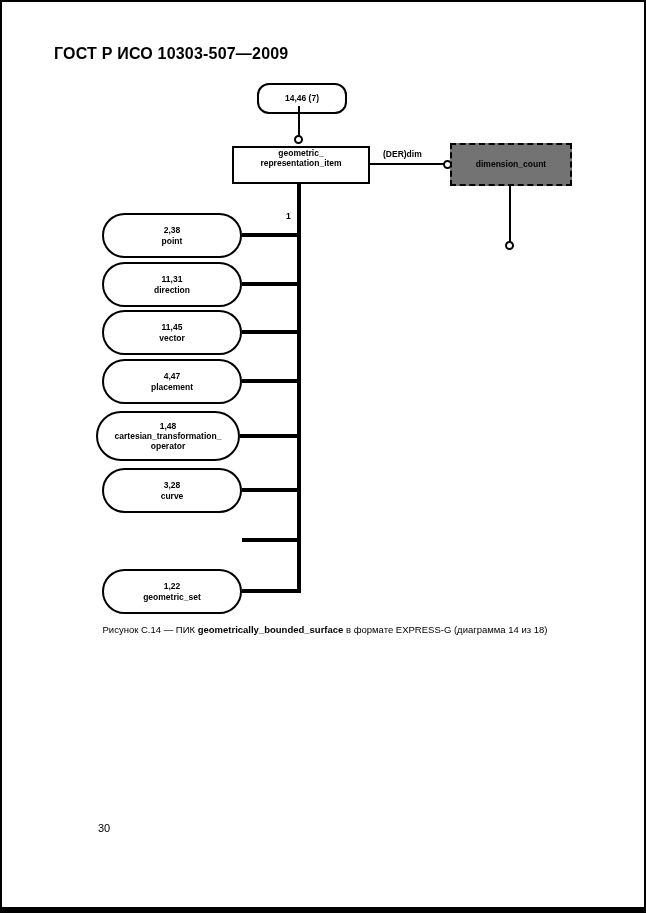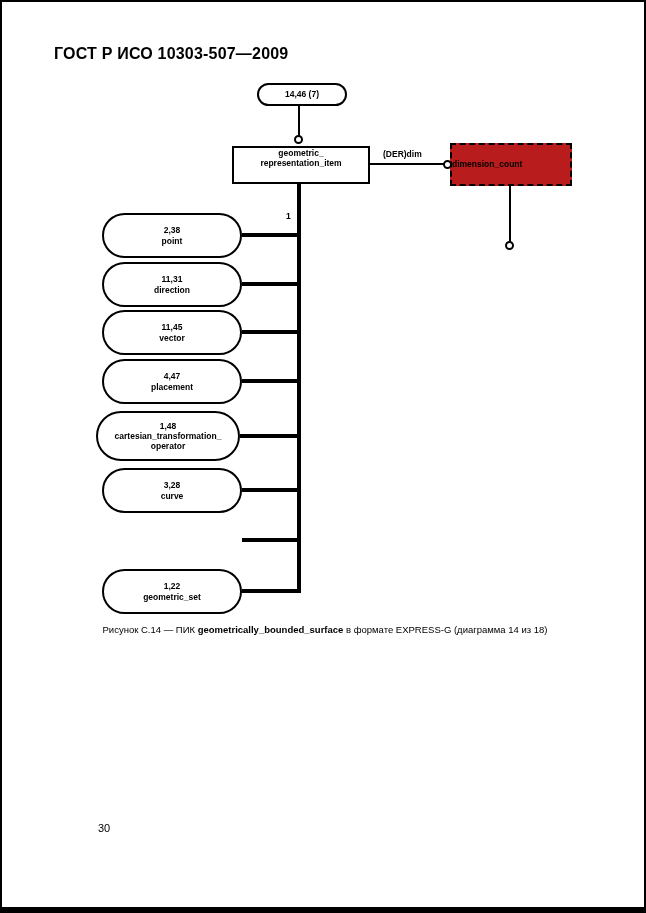--- a/index.html
+++ b/index.html
@@ -37,22 +37,22 @@
     display:flex;flex-direction:column;justify-content:center;align-items:center;
     box-sizing:border-box;
   }
   
   .entity-box{
     border:2px solid #000;background:#fff;
     display:flex;flex-direction:column;align-items:center;
     box-sizing:border-box;
   }
   .dashed-box{
-    border:2.5px dashed #000;background:#b91c1c;
-    display:flex;align-items:center;
+    border:2.5px dashed #000;background:#737373;
+    display:flex;justify-content:center;align-items:center;
     box-sizing:border-box;
   }
   .hline{background:#000;height:2px;}
   .vline{background:#000;width:2px;}
   .thick{background:#000;}
   .circle{
     width:9px;height:9px;border:2px solid #000;border-radius:50%;
     background:#fff;box-sizing:border-box;
   }
   #caption{
@@ -61,21 +61,21 @@
   }
   #caption b{font-weight:bold;}
 </style>
 </head>
 <body>
 
 <div id="page">
 
   <div id="doc-header" class="abs">ГОСТ Р ИСО 10303-507—2009</div>
 
-  <div class="abs stadium" style="left:255px;top:81px;width:90px;height:23px;border-radius:12px;justify-content:center;">
+  <div class="abs stadium" style="left:255px;top:81px;width:90px;height:31px;border-radius:12px;justify-content:center;">
     <div class="dtext">14,46 (7)</div>
   </div>
 
   <div class="abs vline" style="left:296px;top:104px;height:31px;"></div>
   <div class="abs circle" style="left:292px;top:133px;"></div>
 
   <div class="abs entity-box" style="left:230px;top:144px;width:138px;height:38px;">
     <div class="dtext">geometric_</div>
     <div class="dtext">representation_item</div>
   </div>

